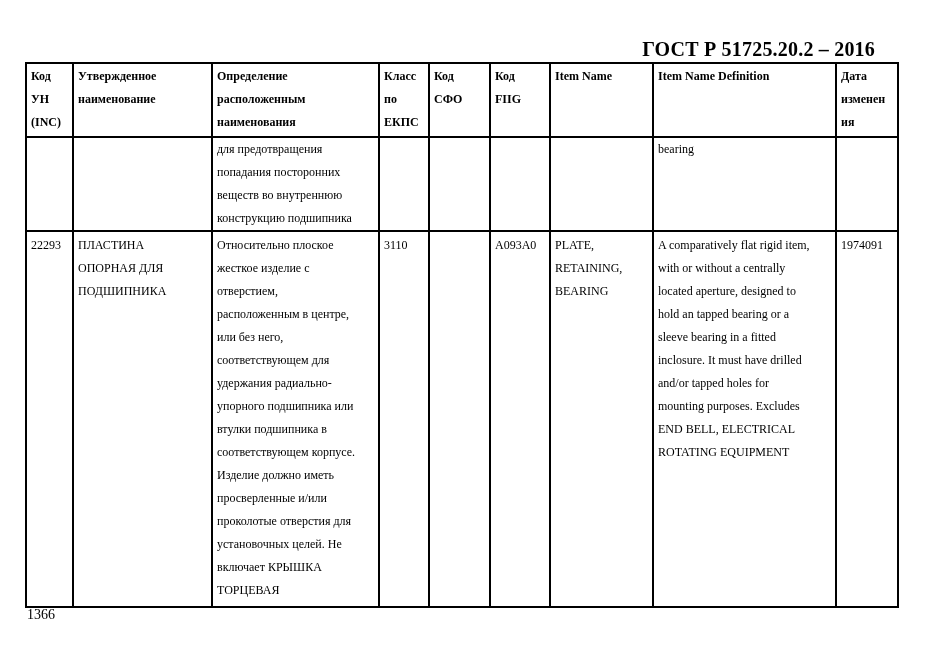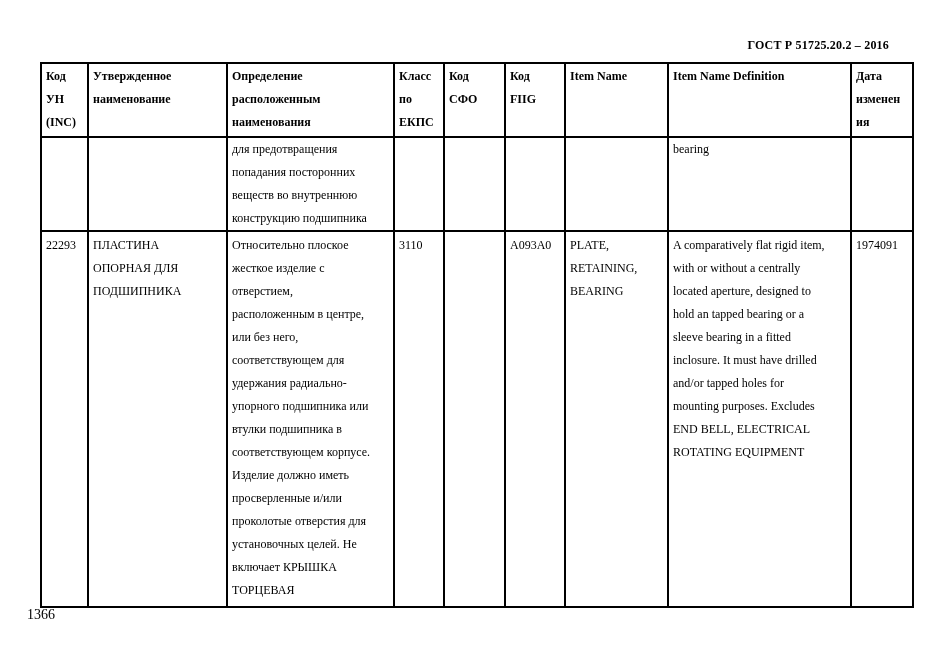--- a/index.html
+++ b/index.html
@@ -1,21 +1,21 @@
 <!DOCTYPE html>
 <html><head>
 <meta charset="utf-8">
 <style>
   html, body { margin:0; padding:0; background:#ffffff; }
   body { width:935px; height:661px; position:relative; overflow:hidden;
          font-family:"Liberation Serif", serif; color:#000; }
-  .doc-code { position:absolute; top:38px; right:46px; font-size:12px; font-weight:bold; letter-spacing:0.2px; }
+  .doc-code { position:absolute; top:38px; right:60px; font-size:20px; font-weight:bold; letter-spacing:0.2px; }
   .page-num { position:absolute; left:27px; top:607px; font-size:14px; }
   table.gost { position:absolute; left:25px; top:62px; border-collapse:collapse; table-layout:fixed;
-               width:872px; font-size:12px; line-height:23px;margin-left:15px; }
+               width:872px; font-size:12px; line-height:23px; }
   table.gost th, table.gost td { border:2px solid #000; vertical-align:top; padding:0 4px; text-align:left; overflow:hidden; }
   table.gost th { font-weight:bold; height:71px; padding-top:1px; }
   tr.cont td { height:91px; }
   tr.main td { height:372px; padding-top:2px; }
   .cell-line { display:block; white-space:nowrap; }
 </style>
 </head>
 <body>
 
 <div class="doc-code">ГОСТ Р 51725.20.2 – 2016</div>

